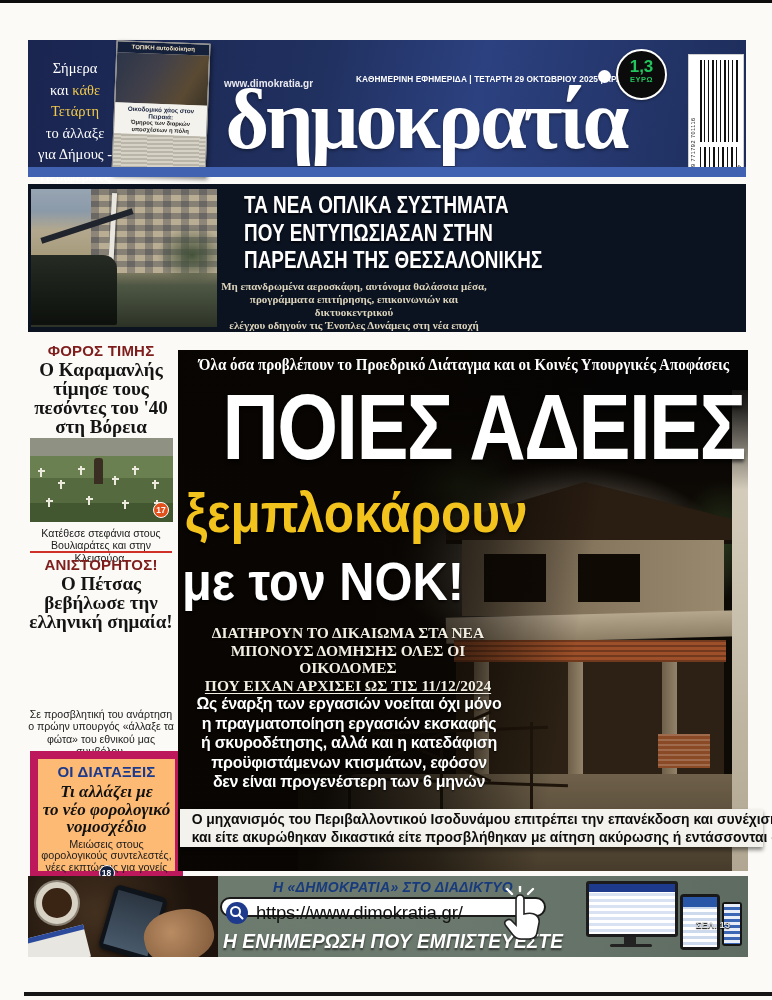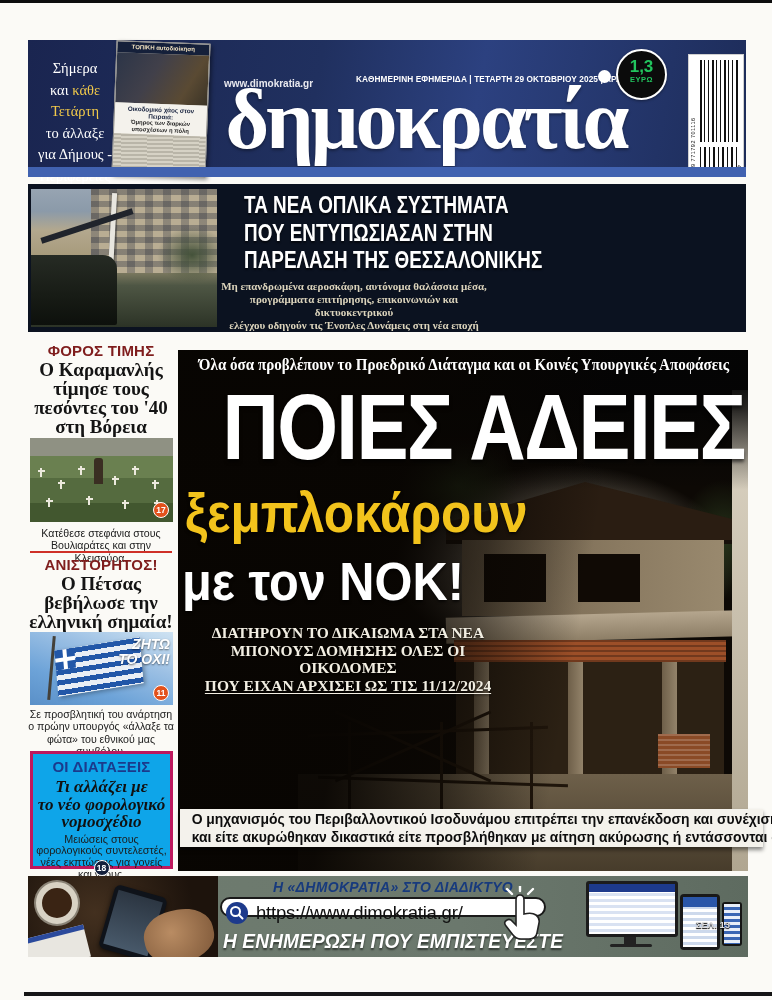--- a/index.html
+++ b/index.html
@@ -104,21 +104,21 @@
        background:linear-gradient(200deg,#cfe3f2 0%,#9cc0e4 35%,#6da3d8 70%,#5a90c8 100%);}
   .flag{position:absolute;left:26px;top:12px;width:86px;height:46px;transform:rotate(-5deg) skewY(-4deg);
        background:repeating-linear-gradient(180deg,#2257a8 0 5px,#e9eef5 5px 10px);
        box-shadow:2px 2px 4px rgba(0,0,0,.3);}
   .canton{position:absolute;left:0;top:0;width:20px;height:20px;
        background:linear-gradient(#fff,#fff) 50% 50%/100% 4px no-repeat,
                   linear-gradient(#fff,#fff) 50% 50%/4px 100% no-repeat,#2257a8;}
   .fpole{position:absolute;left:20px;top:4px;width:3px;height:64px;background:#44413a;transform:rotate(5deg);}
   .ztext{position:absolute;right:3px;top:5px;text-align:right;color:#fff;font-weight:bold;font-style:italic;
        font-size:14px;line-height:15px;text-shadow:0 1px 2px rgba(0,0,0,.55);}
-  .taxbox{left:30px;top:751px;width:137px;height:112px;border:3px solid #be185d;background:#0ea5e9;
+  .taxbox{left:30px;top:751px;width:137px;height:112px;border:8px solid #be185d;background:#fdba74;
        text-align:center;}
   .taxhead{font-family:"Liberation Serif",serif;font-style:italic;font-weight:bold;color:#111;
        font-size:17px;line-height:17.5px;margin-top:3px;}
   .taxbody{font-size:10.8px;line-height:11.8px;color:#1c1c1c;margin-top:3px;}
   .badge18{position:absolute;left:50%;bottom:-10px;transform:translateX(-50%);background:#14203c;}
 
   
   .mainphoto{left:178px;top:350px;width:570px;height:521px;background:#0d0905;overflow:hidden;}
   .mp-light{left:38%;top:22%;width:340px;height:200px;border-radius:50%;
       background:radial-gradient(closest-side,rgba(228,217,196,.85),rgba(228,217,196,0));}
@@ -292,31 +292,20 @@
   <div class="cap abs" style="left:26px;top:527px;">Κατέθεσε στεφάνια στους Βουλιαράτες και στην Κλεισούρα.</div>
 
   <div class="redrule abs" style="left:30px;top:551px;"></div>
 
   <div class="kick kred abs" style="left:28px;top:556px;">ΑΝΙΣΤΟΡΗΤΟΣ!</div>
   <div class="lhead abs" style="left:26px;top:574px;">
     <div>Ο Πέτσας</div>
     <div>βεβήλωσε την</div>
     <div>ελληνική σημαία!</div>
   </div>
-  <div class="ph2 abs">
-    <div class="fpole"></div>
-    <div class="flag">
-      <div class="canton"></div>
-    </div>
-    <div class="ztext">
-      <div>ΖΗΤΩ</div>
-      <div>ΤΟ ΟΧΙ!</div>
-    </div>
-    <div class="badge abs" style="right:4px;bottom:4px;">11</div>
-  </div>
   <div class="cap abs" style="left:26px;top:708px;">Σε προσβλητική του ανάρτηση ο πρώην υπουργός «άλλαξε τα φώτα» του εθνικού μας συμβόλου.</div>
 
   <div class="taxbox abs">
     <div class="kick kblue" style="margin-top:4px;width:100%;">ΟΙ ΔΙΑΤΑΞΕΙΣ</div>
     <div class="taxhead">
       <div>Τι αλλάζει με</div>
       <div>το νέο φορολογικό</div>
       <div>νομοσχέδιο</div>
     </div>
     <div class="taxbody">Μειώσεις στους φορολογικούς συντελεστές, νέες εκπτώσεις για γονείς και νέους.</div>
@@ -357,20 +346,27 @@
   <div class="mh1 abs">ΠΟΙΕΣ ΑΔΕΙΕΣ</div>
   <div class="mh2 abs">ξεμπλοκάρουν</div>
   <div class="mh3 abs">με τον ΝΟΚ!</div>
 
   <div class="subdeck abs">
     <div>ΔΙΑΤΗΡΟΥΝ ΤΟ ΔΙΚΑΙΩΜΑ ΣΤΑ ΝΕΑ</div>
     <div>ΜΠΟΝΟΥΣ ΔΟΜΗΣΗΣ ΟΛΕΣ ΟΙ ΟΙΚΟΔΟΜΕΣ</div>
     <div class="sd-u">ΠΟΥ ΕΙΧΑΝ ΑΡΧΙΣΕΙ ΩΣ ΤΙΣ 11/12/2024</div>
   </div>
 
+  <div class="mbody abs">
+    <div>Ως έναρξη των εργασιών νοείται όχι μόνο</div>
+    <div>η πραγματοποίηση εργασιών εκσκαφής</div>
+    <div>ή σκυροδέτησης, αλλά και η κατεδάφιση</div>
+    <div>προϋφιστάμενων κτισμάτων, εφόσον</div>
+    <div>δεν είναι προγενέστερη των 6 μηνών</div>
+  </div>
 
   <div class="msref abs">ΣΕΛ. 13</div>
 
   <div class="fstrip abs">
     <div>Ο μηχανισμός του Περιβαλλοντικού Ισοδυνάμου επιτρέπει την επανέκδοση και συνέχιση αδειών που είχαν εκδοθεί</div>
     <div>και είτε ακυρώθηκαν δικαστικά είτε προσβλήθηκαν με αίτηση ακύρωσης ή εντάσσονται σε χρηματοδοτικά εργαλεία</div>
   </div>
 
   <div class="banner abs">
     <div class="bn-photo abs">

